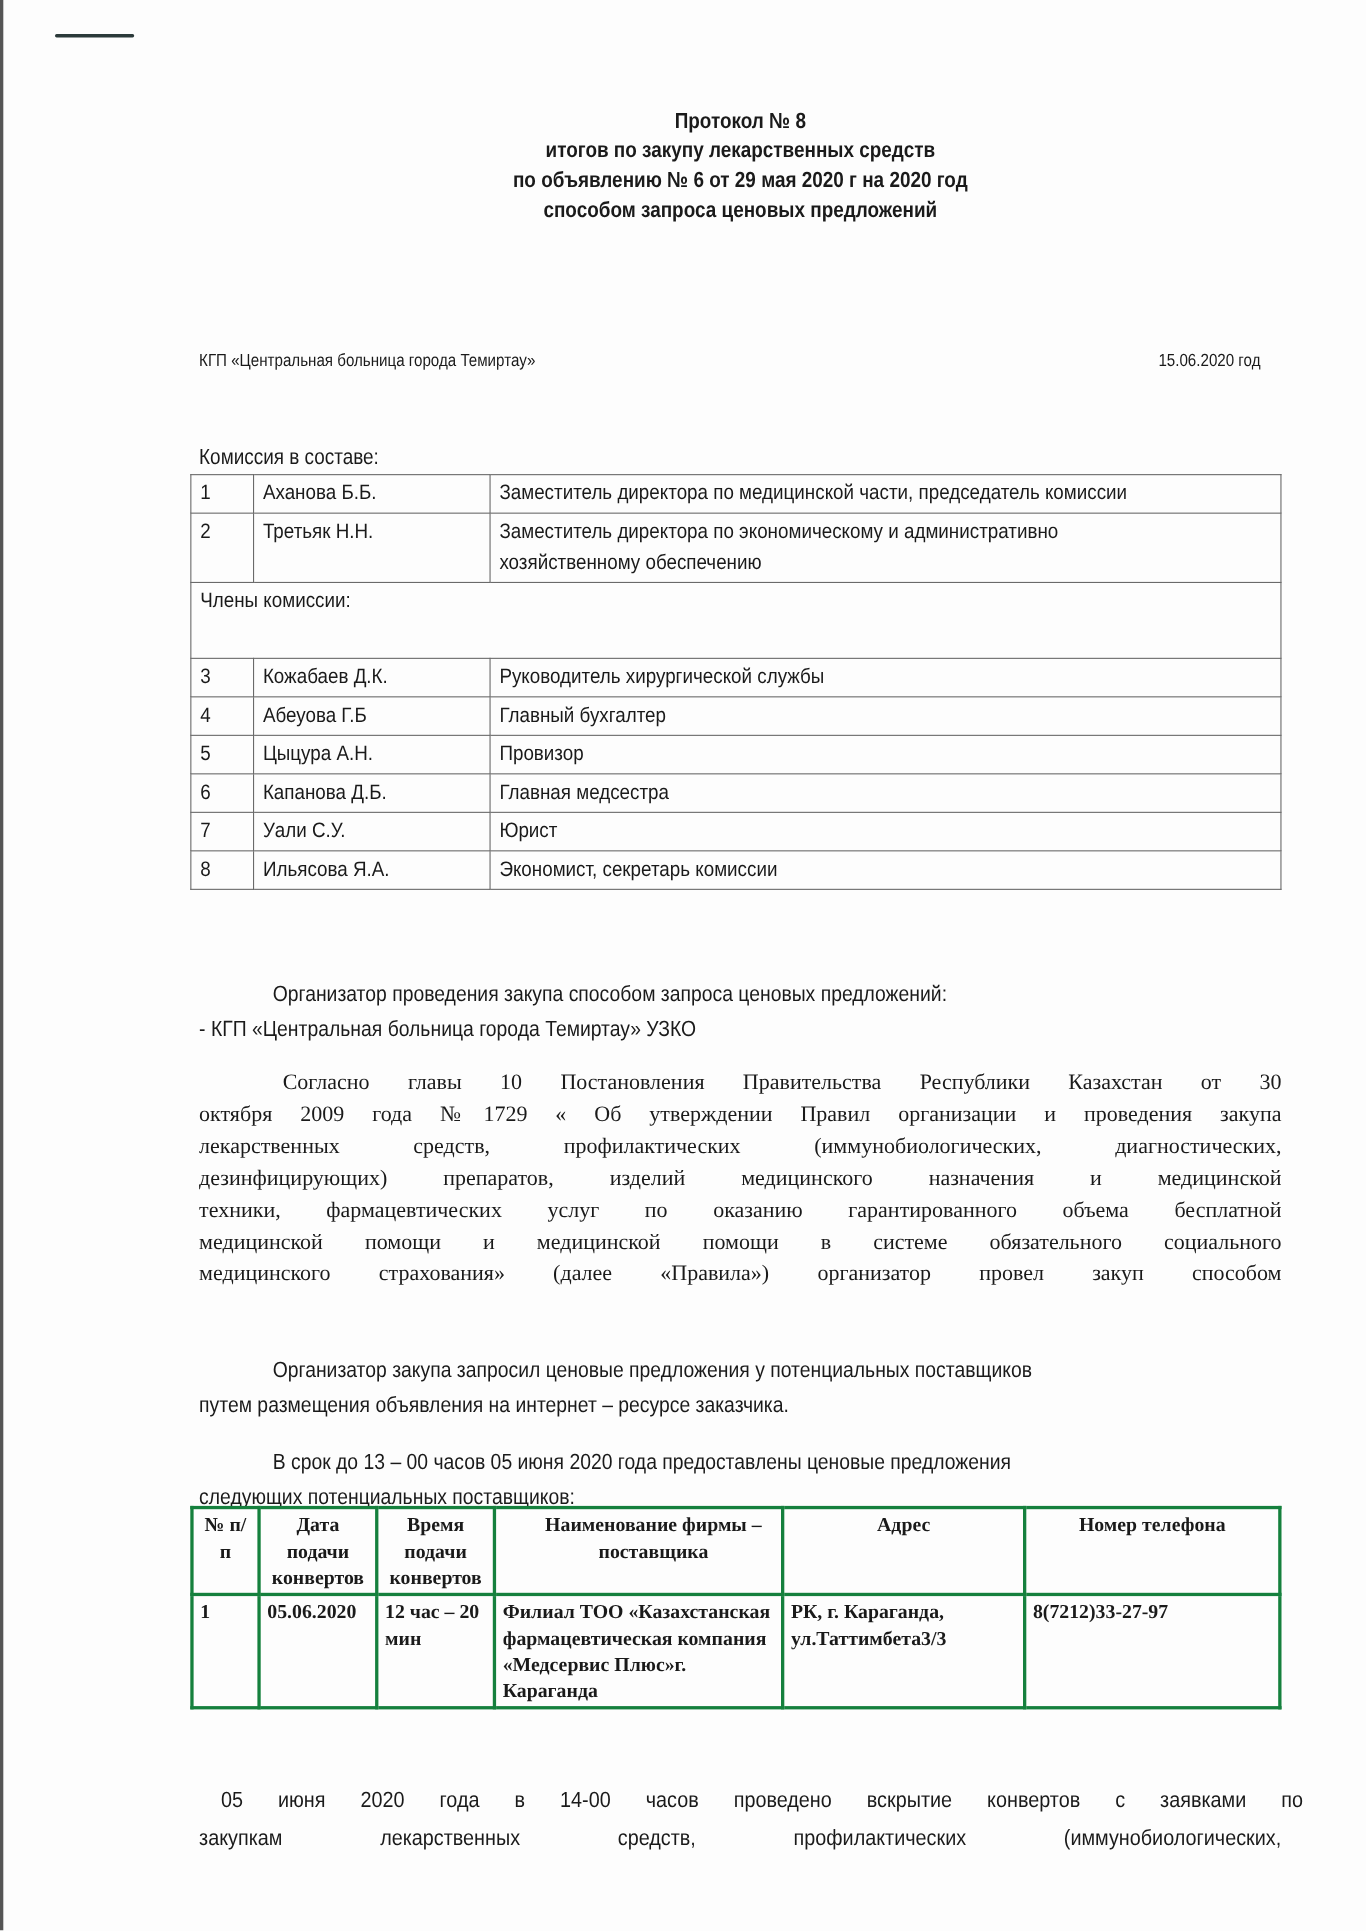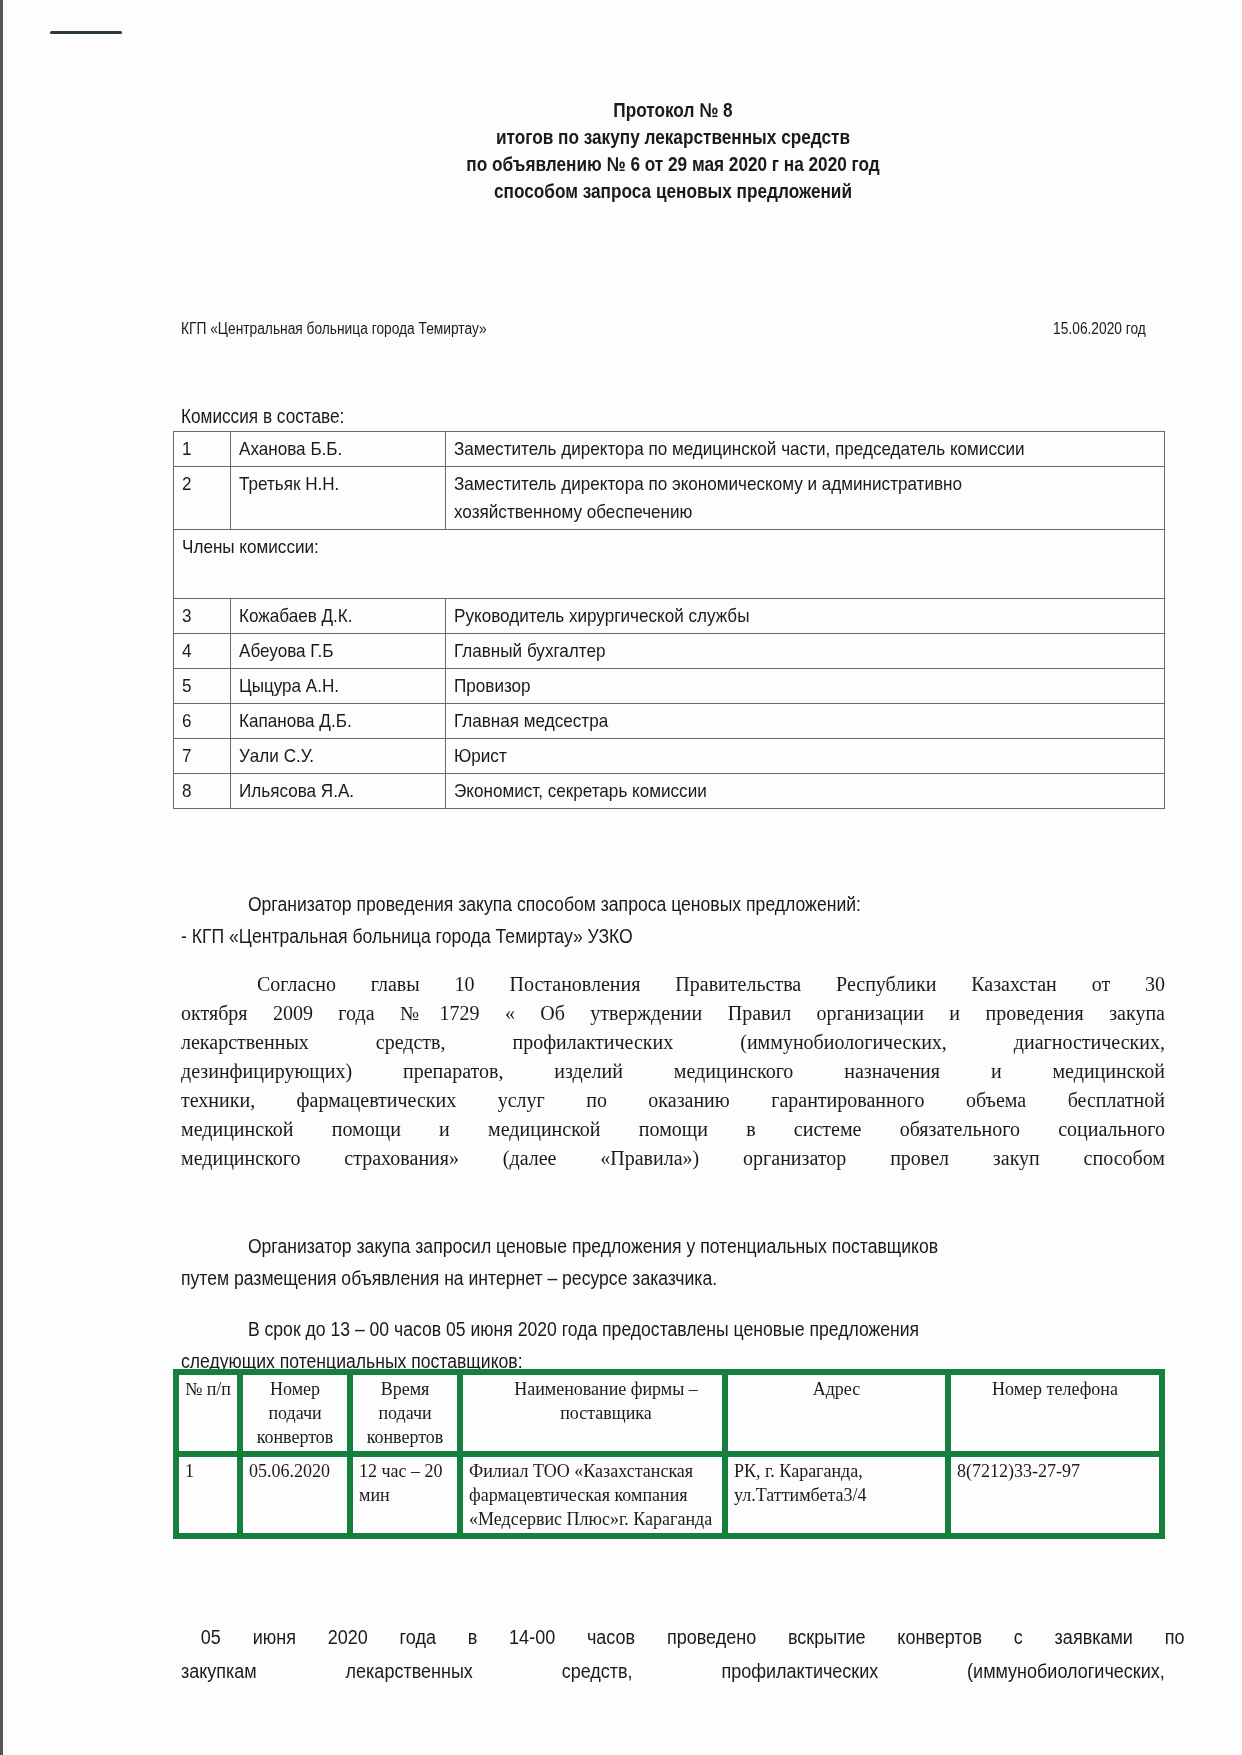--- a/index.html
+++ b/index.html
@@ -25,21 +25,21 @@
   .commission-table .wrap span { white-space: normal; }
   .col-n { width: 40px; }
   .col-name { width: 198px; }
   .members-row td { height: 62px; }
   .serif-block { position: absolute; left: 0; width: 984px; font-family: "Liberation Sans", sans-serif; font-size: 20px; line-height: 32px; margin-top: 40px; }
   .serif-block p { margin: 0; }
   .cond { transform: scaleX(0.88); transform-origin: left; white-space: nowrap; }
   .justify { text-align: justify; text-align-last: justify; font-family: "Liberation Serif", serif; font-size: 20px; line-height: 29px; }
   .indent { padding-left: 76px; }
   .supplier-table { position: absolute; top: 1369px; left: -8px; width: 992px; font-family: "Liberation Serif", serif; font-size: 18px; }
-  .supplier-table th, .supplier-table td { border: 6px solid #15803d; padding: 2px 6px; vertical-align: top; font-weight: normal; line-height: 24px; }
+  .supplier-table th, .supplier-table td { border: 3px solid #15803d; padding: 2px 6px; vertical-align: top; font-weight: bold; line-height: 24px; }
   .supplier-table th { text-align: center; }
   .final { position: absolute; top: 1620px; left: 0; width: 984px; font-family: "Liberation Sans", sans-serif; font-size: 20px; line-height: 34px; }
   .final p { margin: 0; text-align: justify; text-align-last: justify; transform: scaleX(0.9); transform-origin: left; width: 1093px; }
 </style>
 </head>
 <body>
 
 <div class="left-edge"></div>
 <div class="corner-mark"></div>
 
@@ -129,32 +129,32 @@
 
   <div class="serif-block" style="top:1273px;">
     <p class="cond indent">В срок до 13 – 00 часов 05 июня 2020 года предоставлены ценовые предложения</p>
     <p class="cond">следующих потенциальных поставщиков:</p>
   </div>
 
   <table class="supplier-table">
     <tbody>
         <tr>
       <th style="width:46px;">№ п/п</th>
-      <th style="width:92px;">Номер подачи конвертов</th>
+      <th style="width:92px;">Дата подачи конвертов</th>
       <th style="width:92px;">Время подачи конвертов</th>
       <th style="width:220px;padding-left:33px;">Наименование фирмы – поставщика</th>
       <th style="width:205px;">Адрес</th>
       <th>Номер телефона</th>
     </tr>
     <tr>
       <td>1</td>
       <td>05.06.2020</td>
       <td>12 час – 20 мин</td>
       <td>Филиал ТОО «Казахстанская фармацевтическая компания «Медсервис Плюс»г. Караганда</td>
-      <td>РК,     г. Караганда, ул.Таттимбета3/4</td>
+      <td>РК,     г. Караганда, ул.Таттимбета3/3</td>
       <td>8(7212)33-27-97</td>
     </tr>
   </tbody>
     </table>
 
   <div class="final">
     <p style="padding-left:22px;">05  июня  2020  года  в  14-00  часов  проведено  вскрытие  конвертов  с  заявками  по</p>
     <p>закупкам    лекарственных    средств,    профилактических    (иммунобиологических,</p>
   </div>
 

